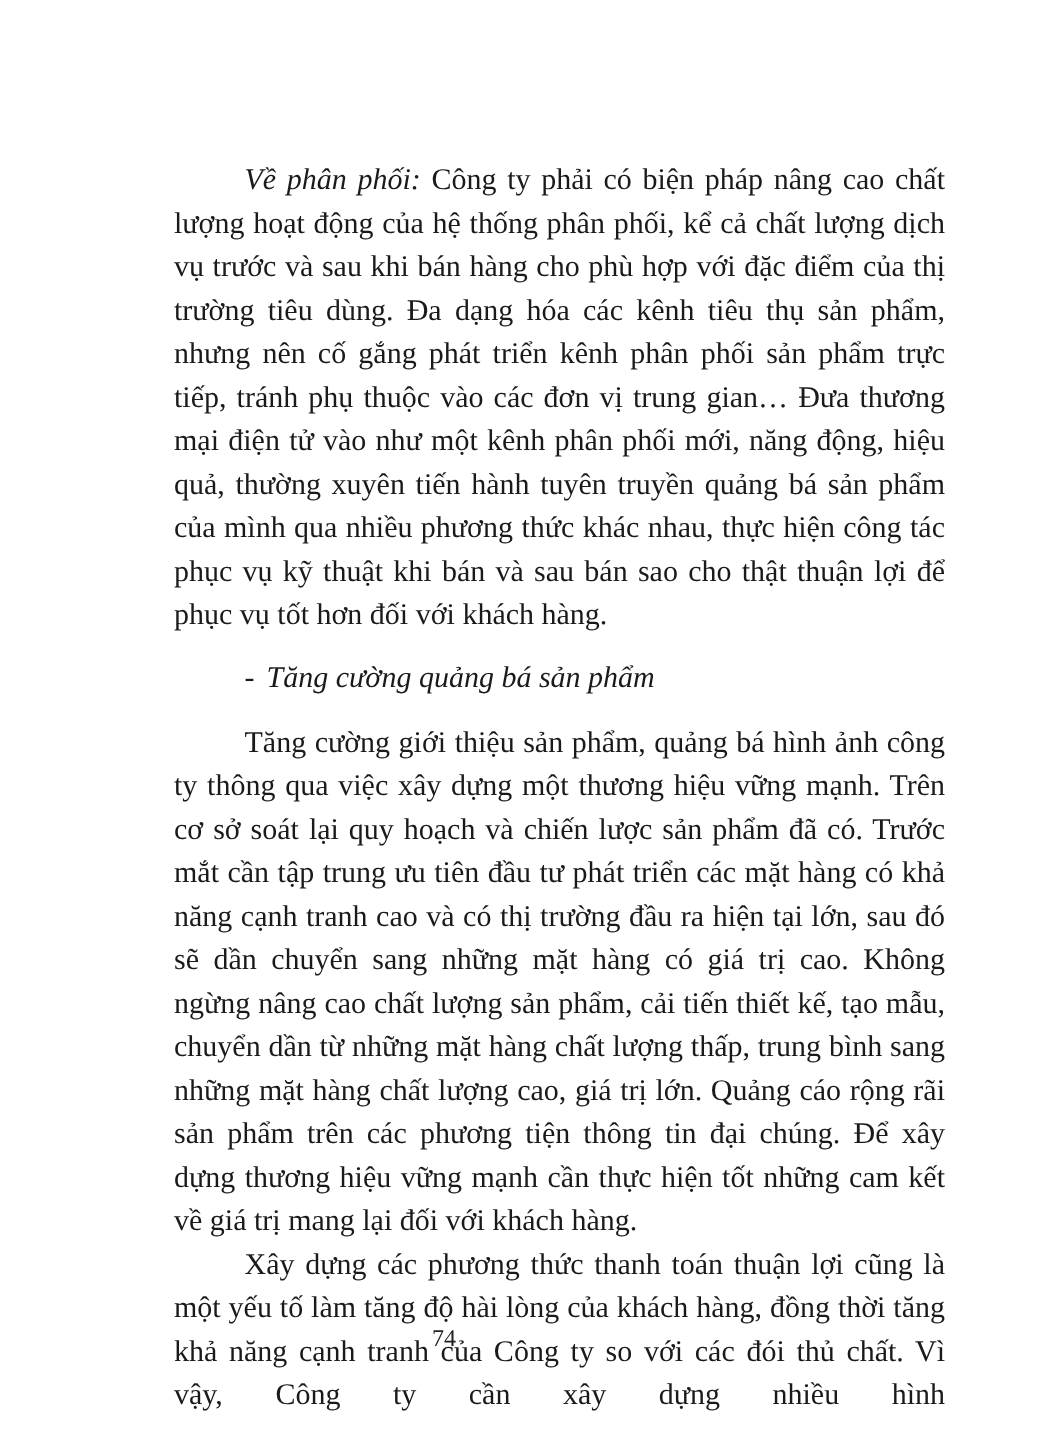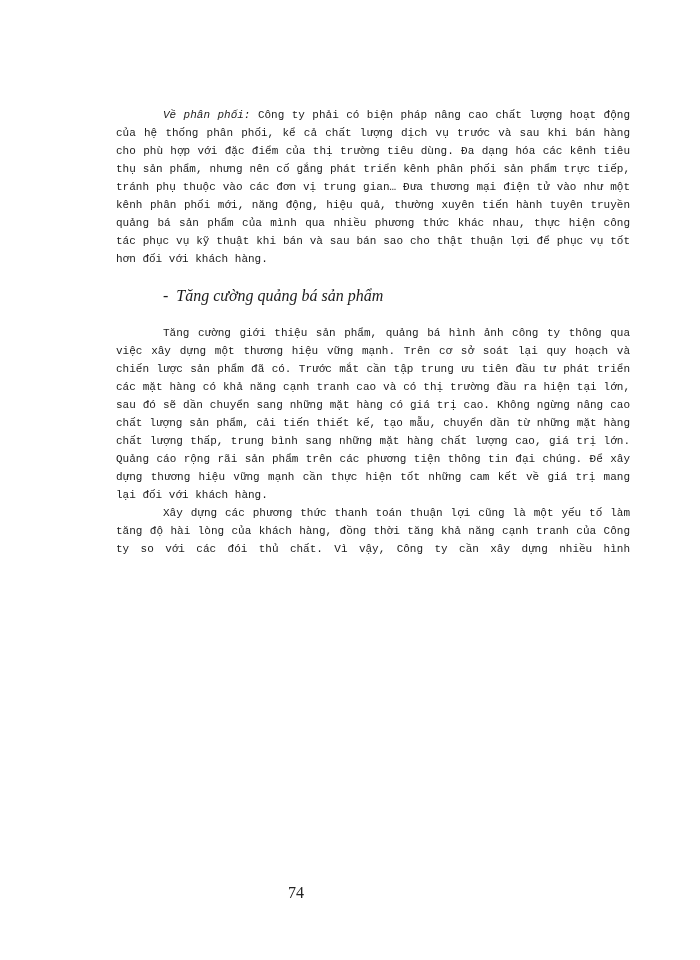--- a/index.html
+++ b/index.html
@@ -1,21 +1,21 @@
 <!DOCTYPE html>
 <html><head>
 <meta charset="utf-8">
 <style>
   html, body { margin: 0; padding: 0; background: #ffffff; }
   body { width: 700px; height: 960px; position: relative; overflow: hidden;
          font-family: "Liberation Serif", "DejaVu Serif", serif; color: #1a1a1a; }
   .page { position: absolute; left: 116px; top: 106px; width: 514px; }
-  .para { font-size: 11px; line-height: 18px; text-align: justify; margin: 0; font-family: Liberation Mono, monospace; }
+  .para { font-size: 20px; line-height: 29px; text-align: justify; margin: 0; }
   .indent { text-indent: 47px; }
-  .bullet { font-size: 16px; line-height: 29.6px; margin: 13px 0 13px 47px; font-style: italic; }
+  .bullet { font-size: 20px; line-height: 29.6px; margin: 13px 0 13px 47px; font-style: italic; }
   .bullet .dash { font-style: normal; margin-right: 8px; }
   em { font-style: italic; }
   .page-number { position: absolute; top: 884px; left: 0; width: 592px; text-align: center;
                  font-size: 16px; color: #222; }
 </style>
 </head>
 <body>
 
 <div class="page">
   <p class="para indent"><em>Về phân phối:</em><span> Công ty phải có biện pháp nâng cao chất lượng hoạt động của hệ thống phân phối, kể cả chất lượng dịch vụ trước và sau khi bán hàng cho phù hợp với đặc điểm của thị trường tiêu dùng. Đa dạng hóa các kênh tiêu thụ sản phẩm, nhưng nên cố gắng phát triển kênh phân phối sản phẩm trực tiếp, tránh phụ thuộc vào các đơn vị trung gian… Đưa thương mại điện tử vào như một kênh phân phối mới, năng động, hiệu quả, thường xuyên tiến hành tuyên truyền quảng bá sản phẩm của mình qua nhiều phương thức khác nhau, thực hiện công tác phục vụ kỹ thuật khi bán và sau bán sao cho thật thuận lợi để phục vụ tốt hơn đối với khách hàng.</span></p>

